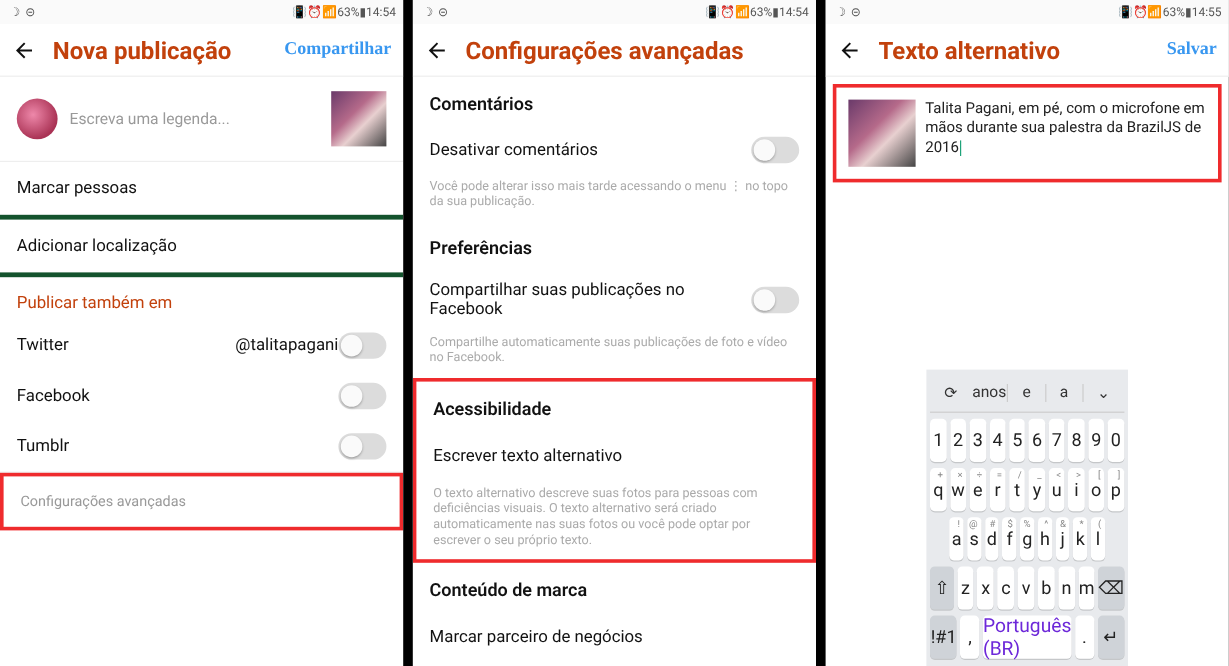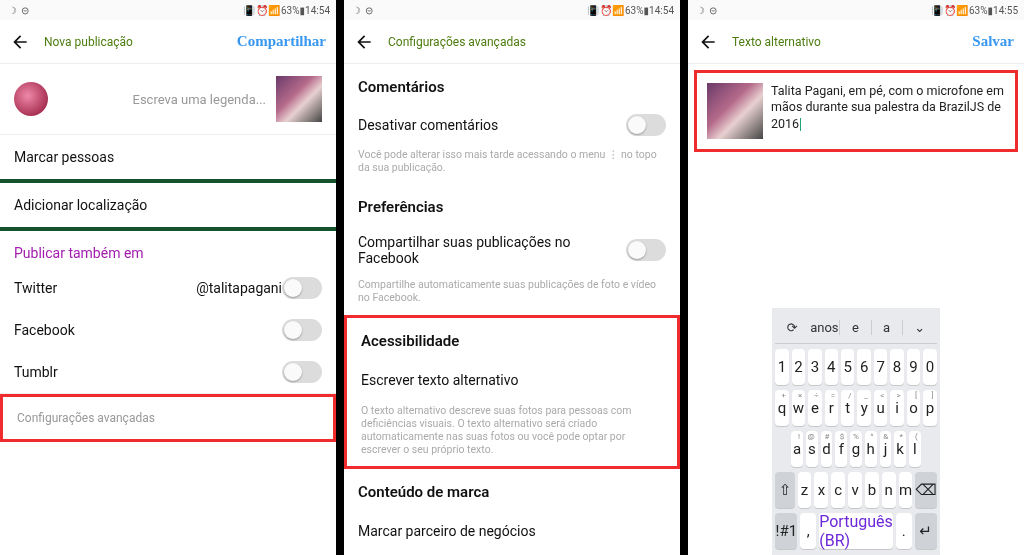--- a/index.html
+++ b/index.html
@@ -3,30 +3,30 @@
 <meta charset="utf-8">
 <style>
   * { box-sizing: border-box; margin: 0; padding: 0; font-family: -apple-system, Roboto, Arial, sans-serif; }
   body { background: #000; width: 1024px; height: 555px; display: flex; gap: 8px; padding: 0; }
   .phone { background: #fff; flex: 1; height: 555px; display: flex; flex-direction: column; overflow: hidden; position: relative; }
   .statusbar { background: #fafafa; height: 20px; display: flex; align-items: center; justify-content: flex-end; padding: 0 6px; font-size: 10px; color: #555; }
   .statusbar .left-icons { margin-right: auto; margin-left: 2px; display:flex; gap:4px; }
   .statusbar .ico { display:inline-block; }
   .appbar { display: flex; align-items: center; height: 44px; padding: 0 10px; border-bottom: 1px solid #eee; background:#fff; }
   .appbar .back { width: 20px; height: 20px; display:flex; align-items:center; justify-content:center; }
-  .appbar .title { flex:1; font-size: 12px; font-weight: 400; color:#4d7c0f; margin-left: 14px; }
+  .appbar .title { flex:1; font-size: 20px; font-weight: 700; color:#c2410c; margin-left: 14px; }
   .appbar .action { color: #3897f0; font-size: 15px; font-weight: 600; font-family: Liberation Serif, serif; }
   .content { flex:1; overflow:hidden; }
-  .caption-row { display:flex; align-items:center; padding: 12px 14px; border-bottom:1px solid #eee;text-align:right; }
+  .caption-row { display:flex; align-items:center; padding: 12px 14px; border-bottom:1px solid #eee; }
   .avatar { width:34px; height:34px; border-radius:50%; background: radial-gradient(circle at 40% 40%, #e8a, #a35 70%); margin-right:10px; flex-shrink:0; }
   .caption-input { flex:1; font-size:13px; color:#999; }
   .thumb { width:46px; height:46px; background: linear-gradient(135deg,#6a3a6a 0%, #b56a8a 40%, #e8d0d0 60%, #444 100%); margin-left:10px; flex-shrink:0; }
   .menu-item { padding: 14px 14px; border-bottom:4px solid #14532d; font-size:14px; color:#111; display:flex; align-items:center; }
   .menu-item.noborder { border-bottom:none; }
-  .section-head { padding: 14px 14px 6px; font-size:14px; font-weight:400; color:#a21caf; }
+  .section-head { padding: 14px 14px 6px; font-size:14px; font-weight:400; color:#c2410c; }
   .toggle-row { display:flex; align-items:center; padding: 10px 14px; font-size:14px; color:#111; }
   .toggle-row .label { flex:1; }
   .toggle { width:40px; height:22px; background:#dcdcdc; border-radius:11px; position:relative; flex-shrink:0; }
   .toggle::after { content:""; width:18px; height:18px; background:#fafafa; border-radius:50%; position:absolute; top:2px; left:2px; box-shadow:0 1px 2px rgba(0,0,0,.3); }
   .hint { padding: 2px 14px 10px; font-size:10.5px; color:#aaa; line-height:1.25; }
   .divider { border-bottom:1px solid #eee; }
   .redbox { border:3px solid #ef2b2d; }
   .sec-title { font-weight:600; font-size:15px; padding:14px 14px 8px; color:#111; }
   .p3 .appbar .title{ margin-left:14px; }
   .alt-row { display:flex; padding:10px 10px; gap:8px; align-items:flex-start; }

